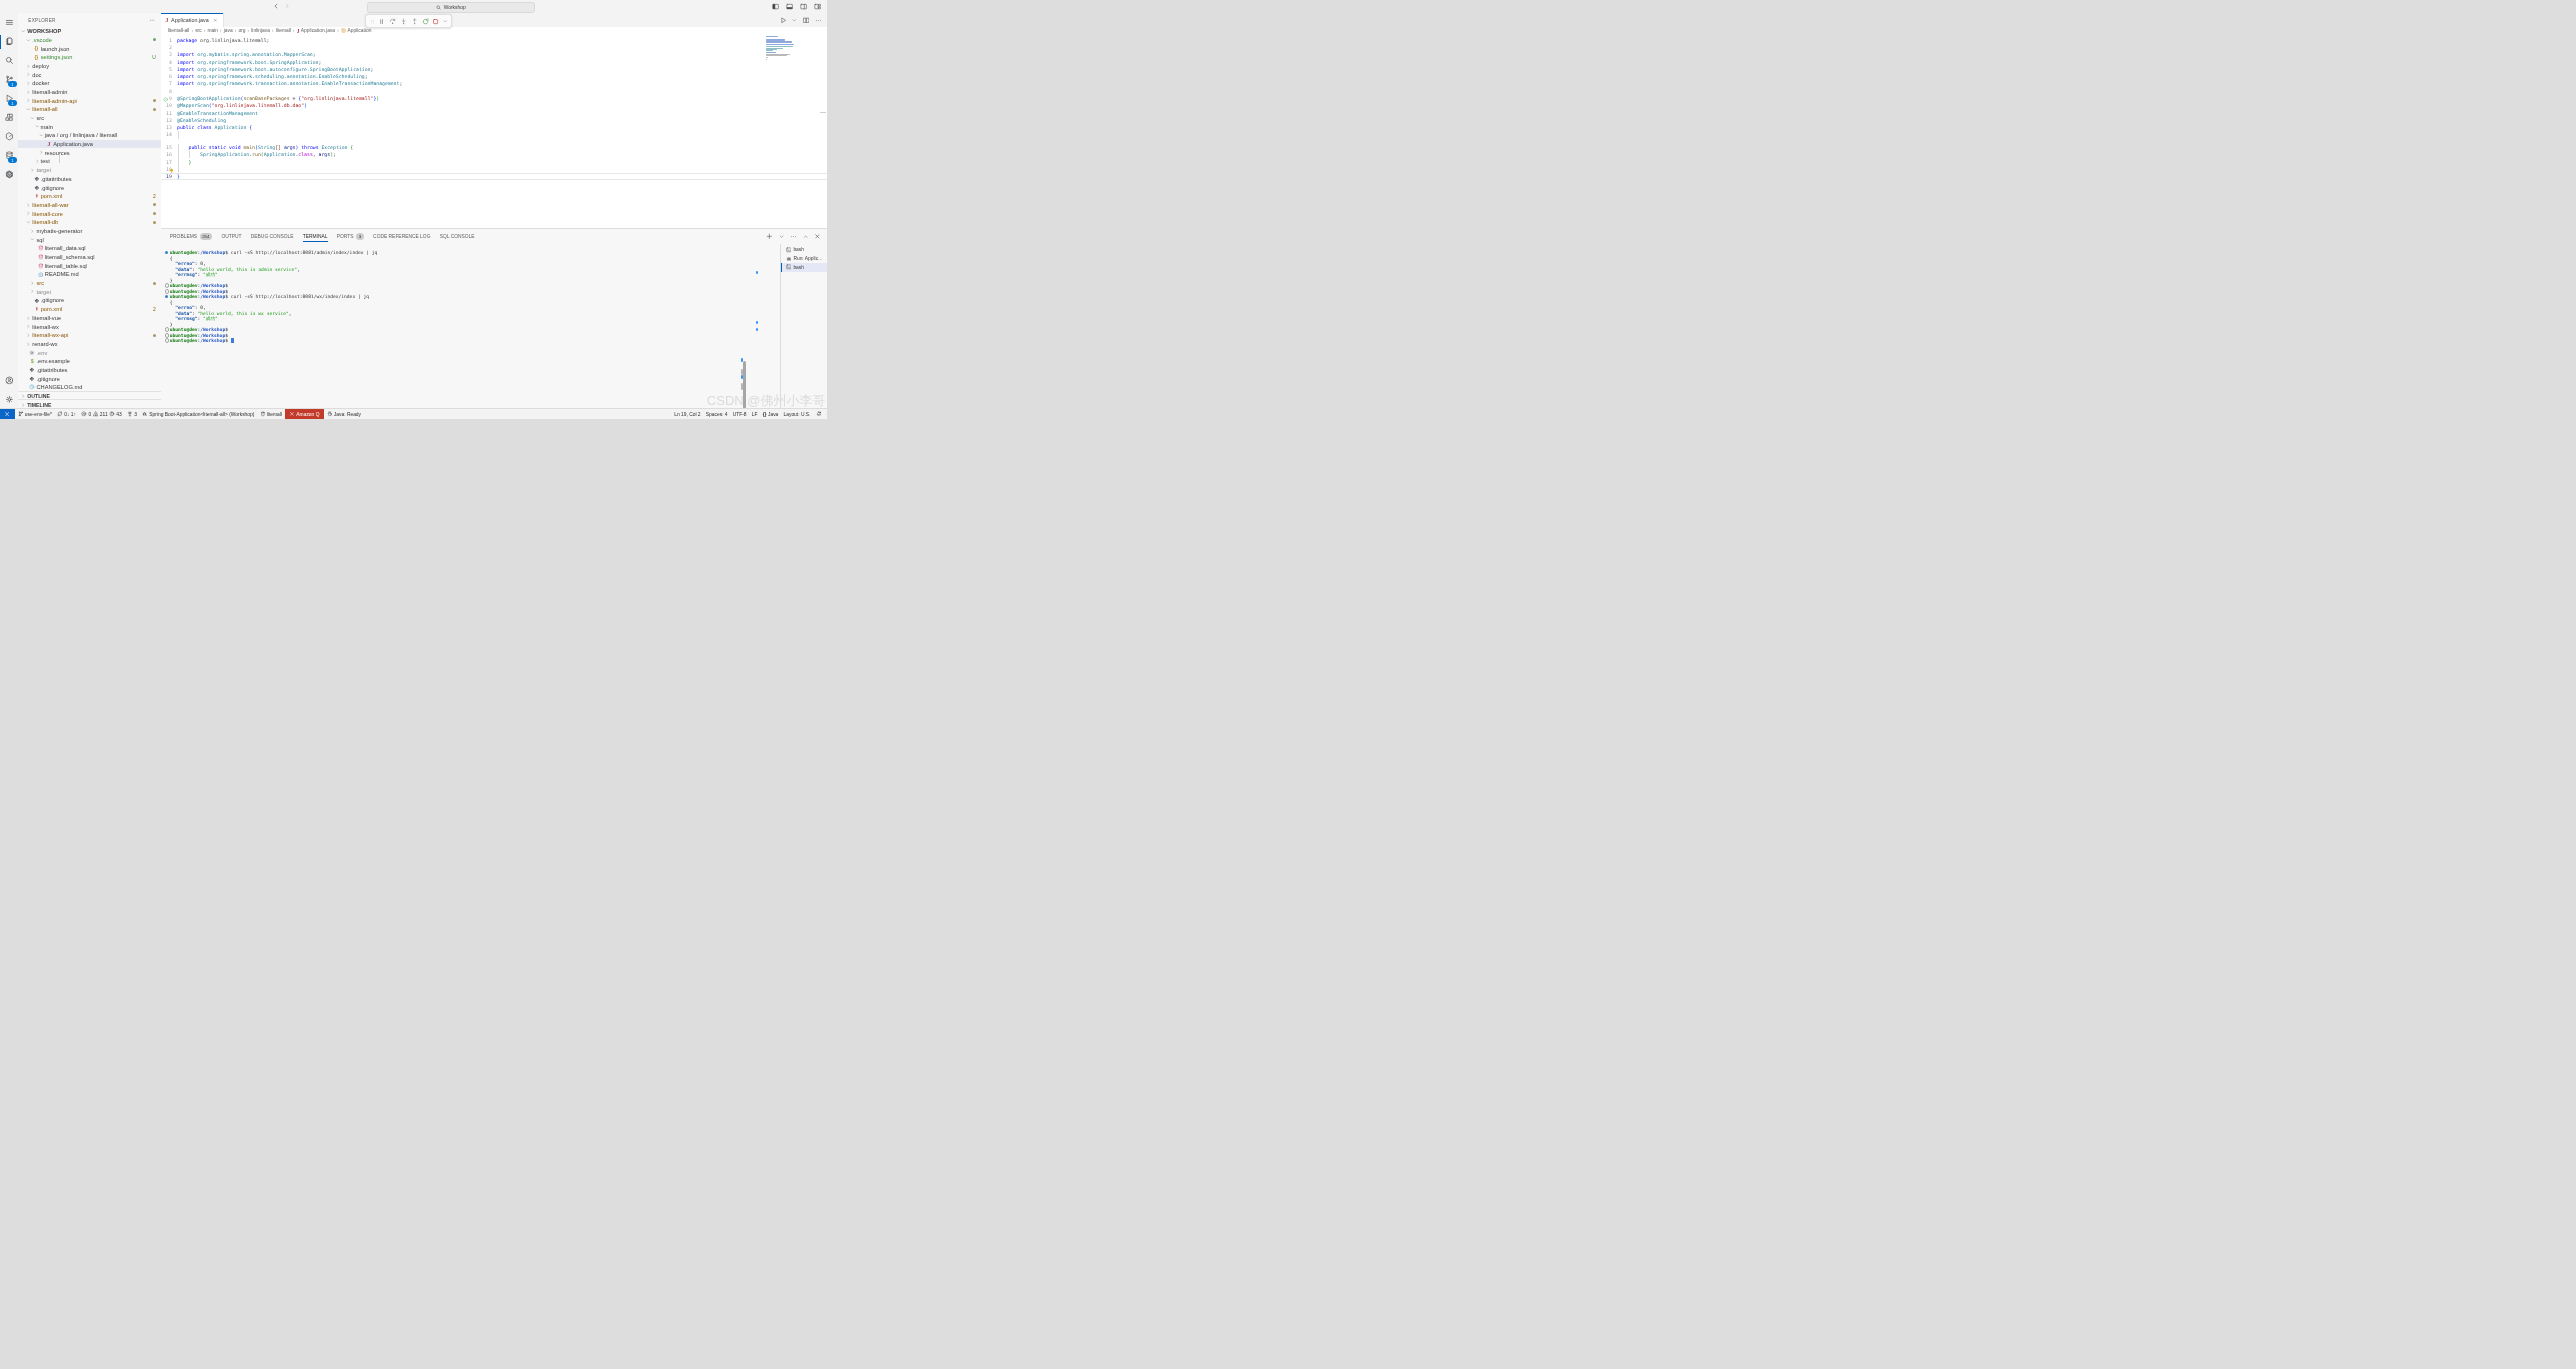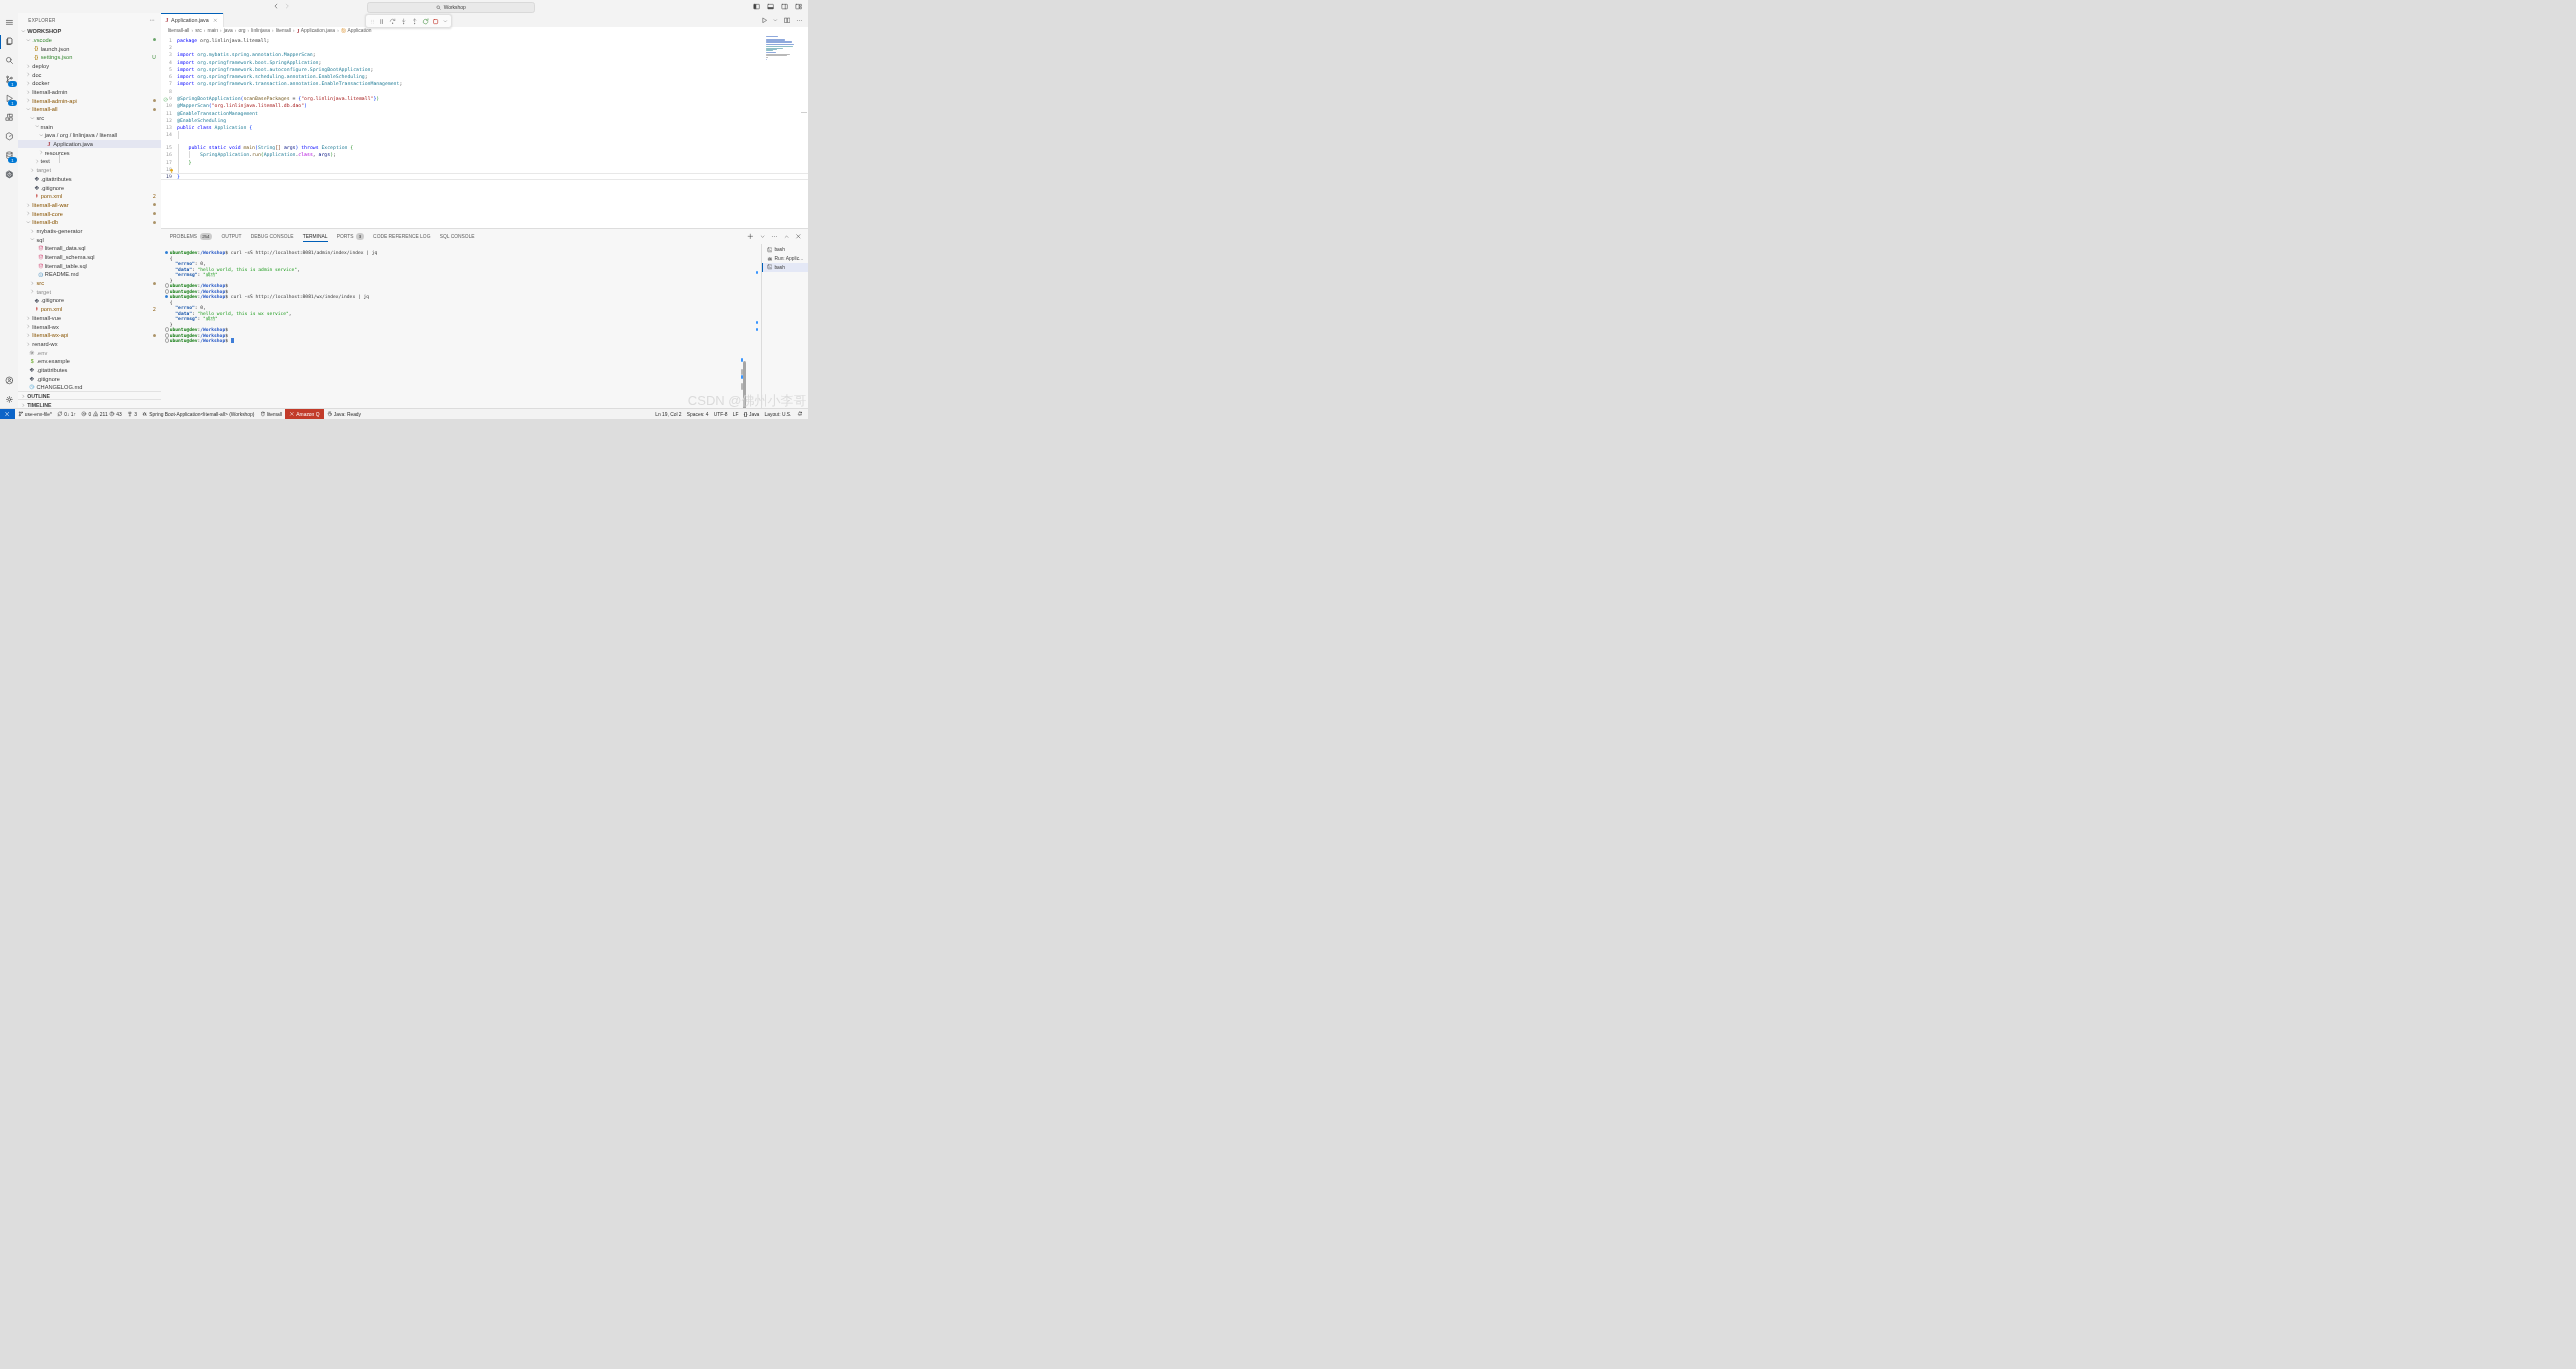--- a/index.html
+++ b/index.html
@@ -1,17 +1,17 @@
 <!DOCTYPE html>
 <html style="font-size:8.2px"><head>
 <meta charset="utf-8">
 <style>
   html,body{margin:0;padding:0;background:#ddd;}
   #root{position:relative;width:808px;height:419px;background:#f4f4f4;overflow:hidden;
-        font-family:"Liberation Sans",sans-serif;color:#3b3b3b;-webkit-font-smoothing:antialiased;}
+        font-family:"Liberation Sans",sans-serif;color:#3b3b3b;padding-left:19px;-webkit-font-smoothing:antialiased;}
   .icon{display:inline-flex;align-items:center;justify-content:center;flex:none;}
   .icon svg{width:100%;height:100%;}
   
   .titlebar{position:absolute;left:0;top:0;width:100%;height:13.4px;background:#f3f3f3;border-bottom:0.5px solid #e5e5e5;}
   .nav-arrows{position:absolute;left:273px;top:2.6px;display:flex;gap:5.2px;color:#3b3b3b;}
   .nav-arrows .fwd{color:#b5b5b5;}
   .search-pill{position:absolute;left:367px;top:2.1px;width:166px;height:8.8px;background:#e9e9e9;
       border:0.5px solid #d9d9d9;border-radius:2.6px;display:flex;align-items:center;justify-content:center;
       gap:2.1px;font-size:4.9px;color:#3b3b3b;}
   .tb-icons{position:absolute;right:6.2px;top:3.1px;display:flex;gap:6.7px;color:#424242;}

